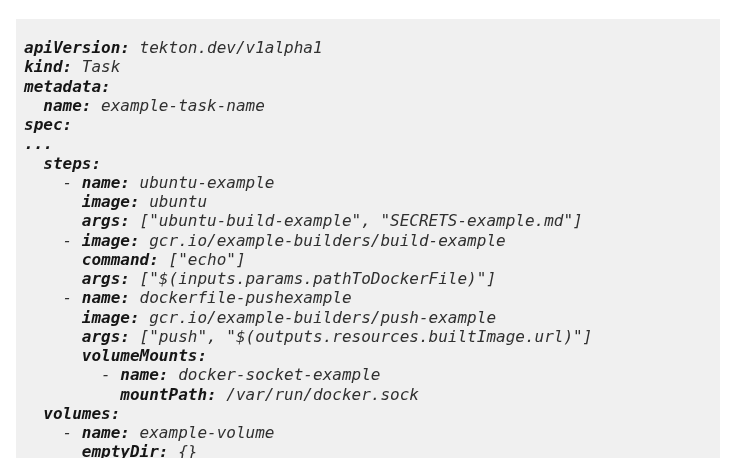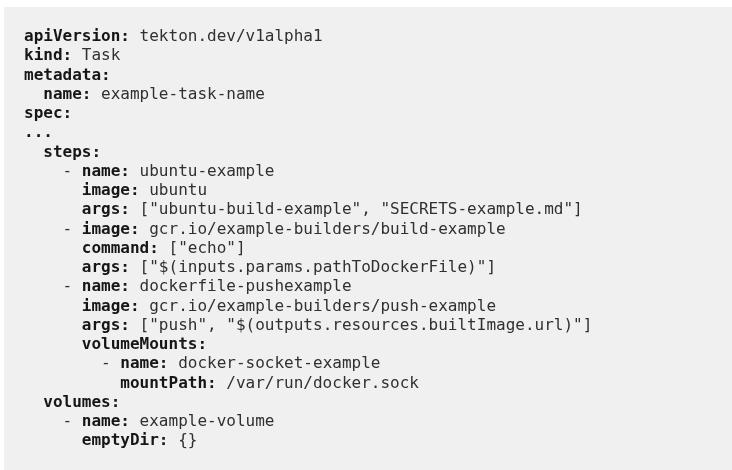--- a/index.html
+++ b/index.html
@@ -9,29 +9,30 @@
     height: 470px;
     overflow: hidden;
     background: #ffffff;
   }
   .code-block {
     position: absolute;
     top: 7px;
     left: 4px;
     right: 0;
     bottom: 0;
-    margin: 0;
-    padding: 19px 10px 20px 20px;
+    margin: 12px;
+    padding: 19px 10px 20px 8px;
     box-sizing: border-box;
     background: #f0f0f0;
     font-family: "DejaVu Sans Mono", "Liberation Mono", monospace;
     font-size: 16px;
     line-height: 19.25px;
     white-space: pre;
     overflow: hidden;
+    font-style: italic;
   }
   .code-line { display: block; }
   .seg-key {
     font-weight: 700;
     color: #161616;
   }
   .seg-plain {
     font-weight: 400;
     color: #303030;
   }

